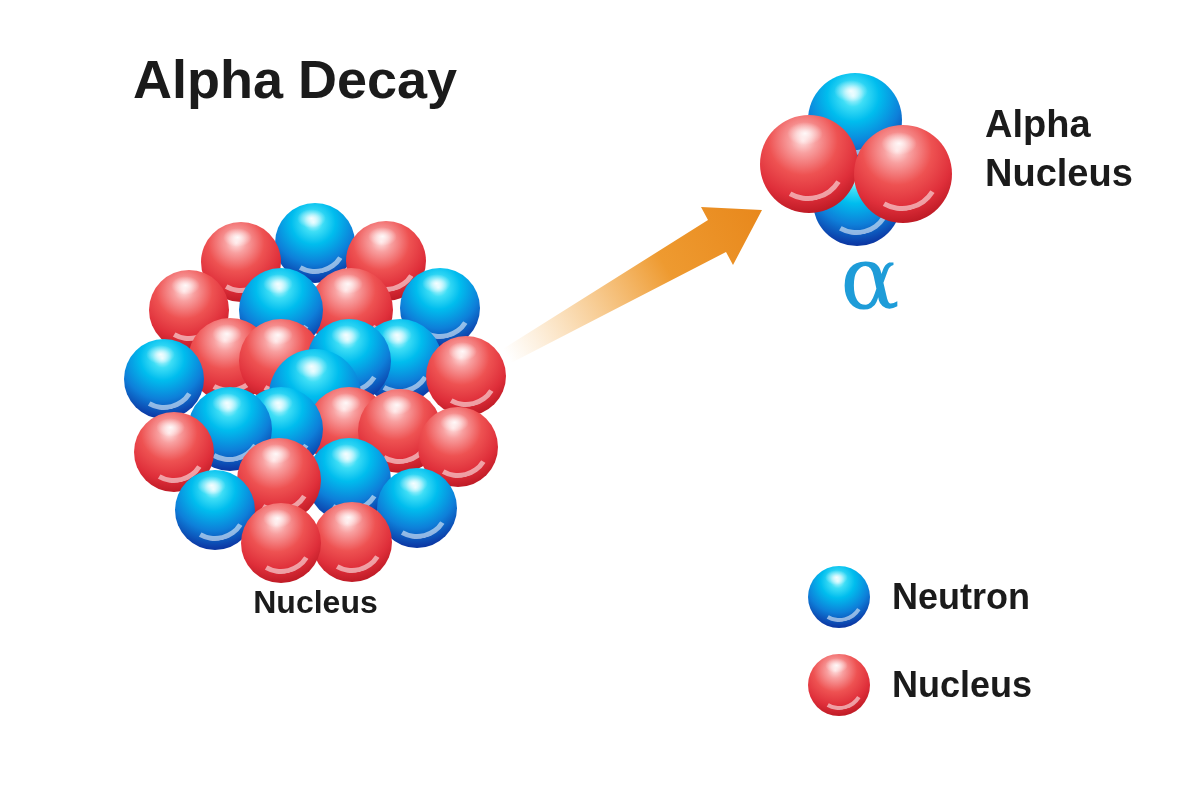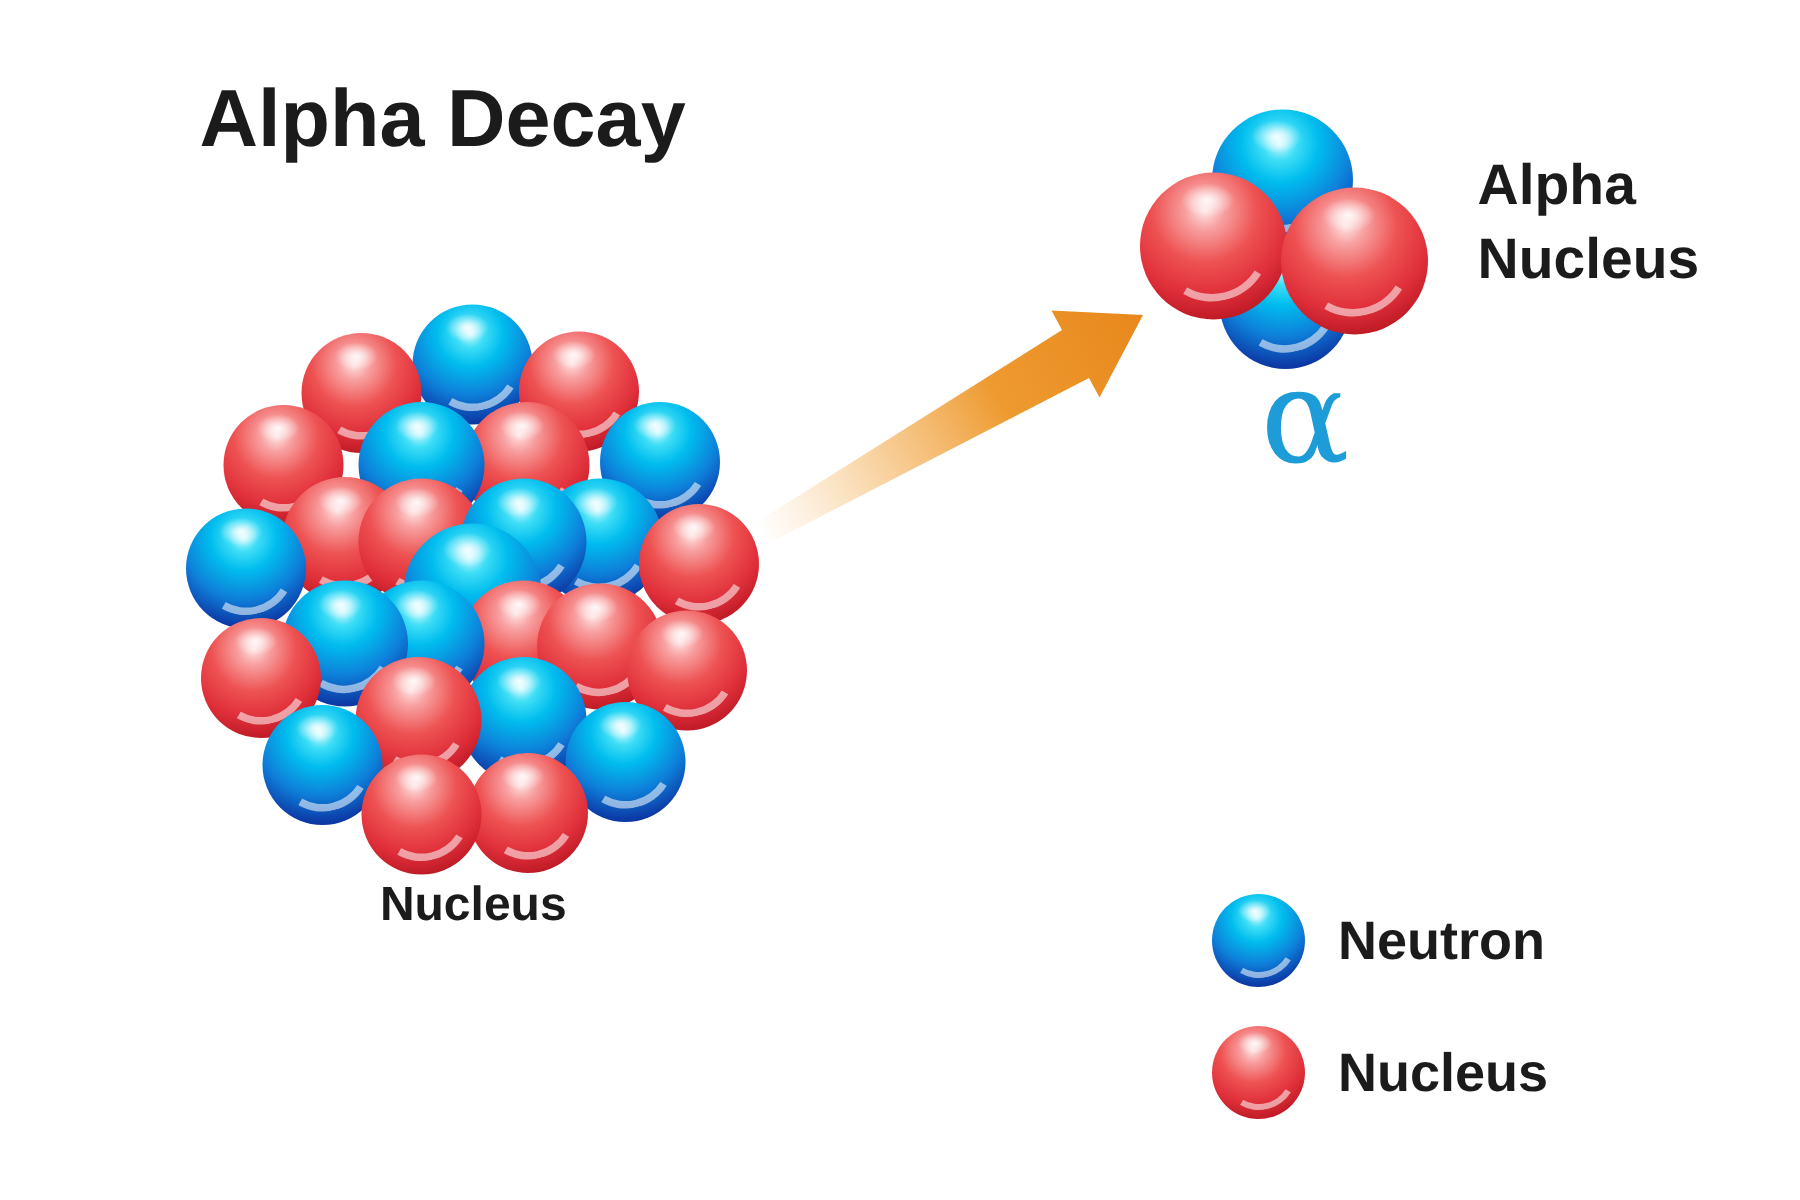--- a/index.html
+++ b/index.html
@@ -111,21 +111,21 @@
     top: 0;
     width: 1200px;
     height: 800px;
     pointer-events: none;
   }
 
   
   .legend {
     position: absolute;
     left: 808px;
-    top: 596px;
+    top: 566px;
     width: 320px;
   }
   .legend-row {
     display: flex;
     align-items: center;
     gap: 22px;
     margin-bottom: 26px;
   }
   .legend-sphere {
     position: relative;

